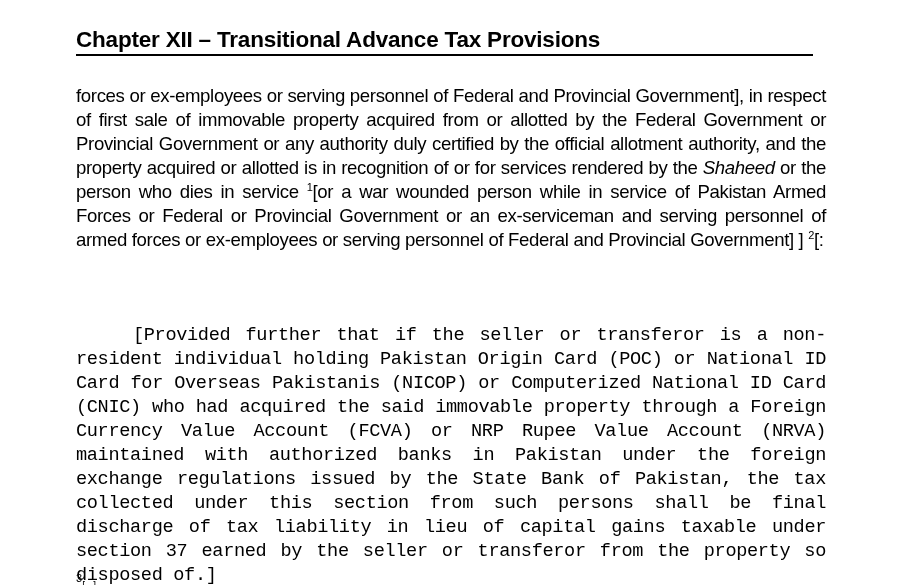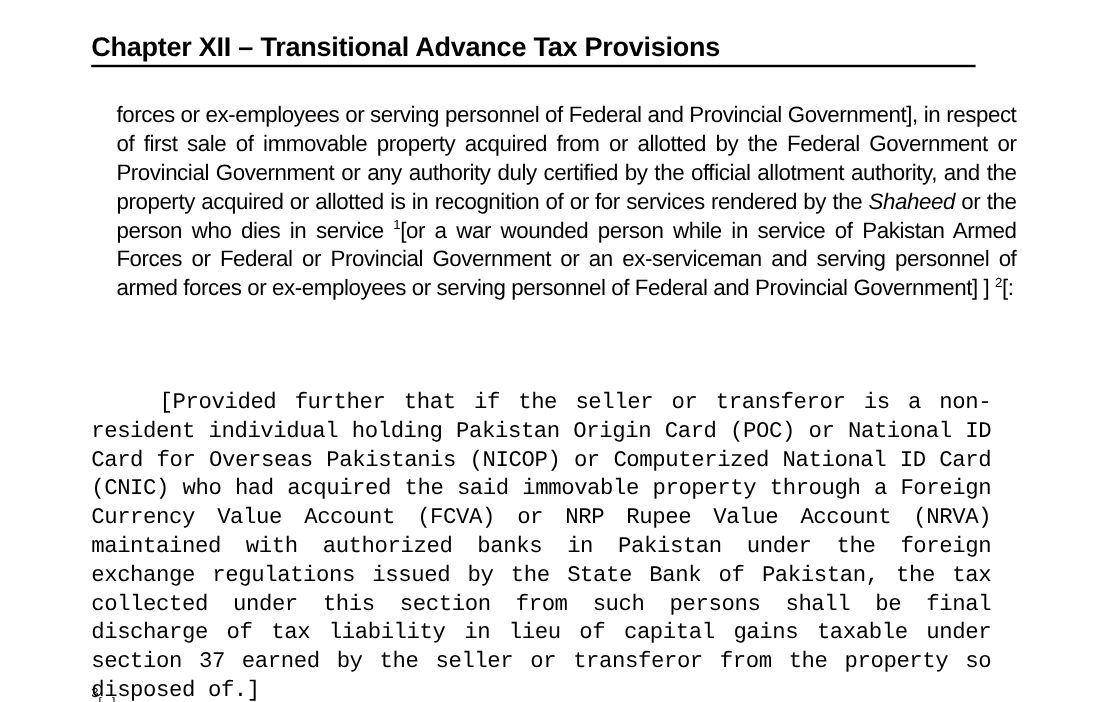--- a/index.html
+++ b/index.html
@@ -39,21 +39,21 @@
     left: 76px;
     width: 750px;
     font-size: 18.6px;
     line-height: 24px;
     text-align: justify;
     letter-spacing: -0.35px;
   }
   .body-text p {
     margin: 0;
   }
-  .para1 { top: 84px; margin-left: 21px; }
+  .para1 { top: 84px; }
   .para2 { top: 324px; font-family: Liberation Mono, monospace; }
   .para2 p { text-indent: 57px; }
   .para3 {
     position: absolute;
     top: 534px;
     left: 133px;
     font-size: 18.6px;
     line-height: 24px;
     letter-spacing: -0.3px;
     white-space: nowrap;

